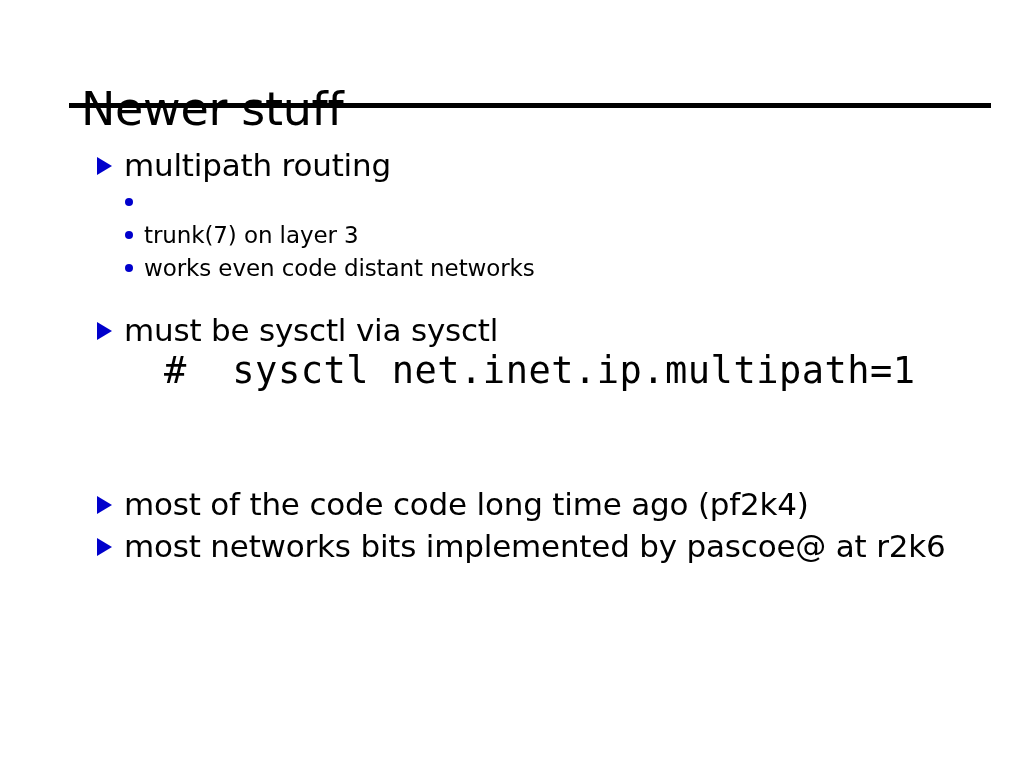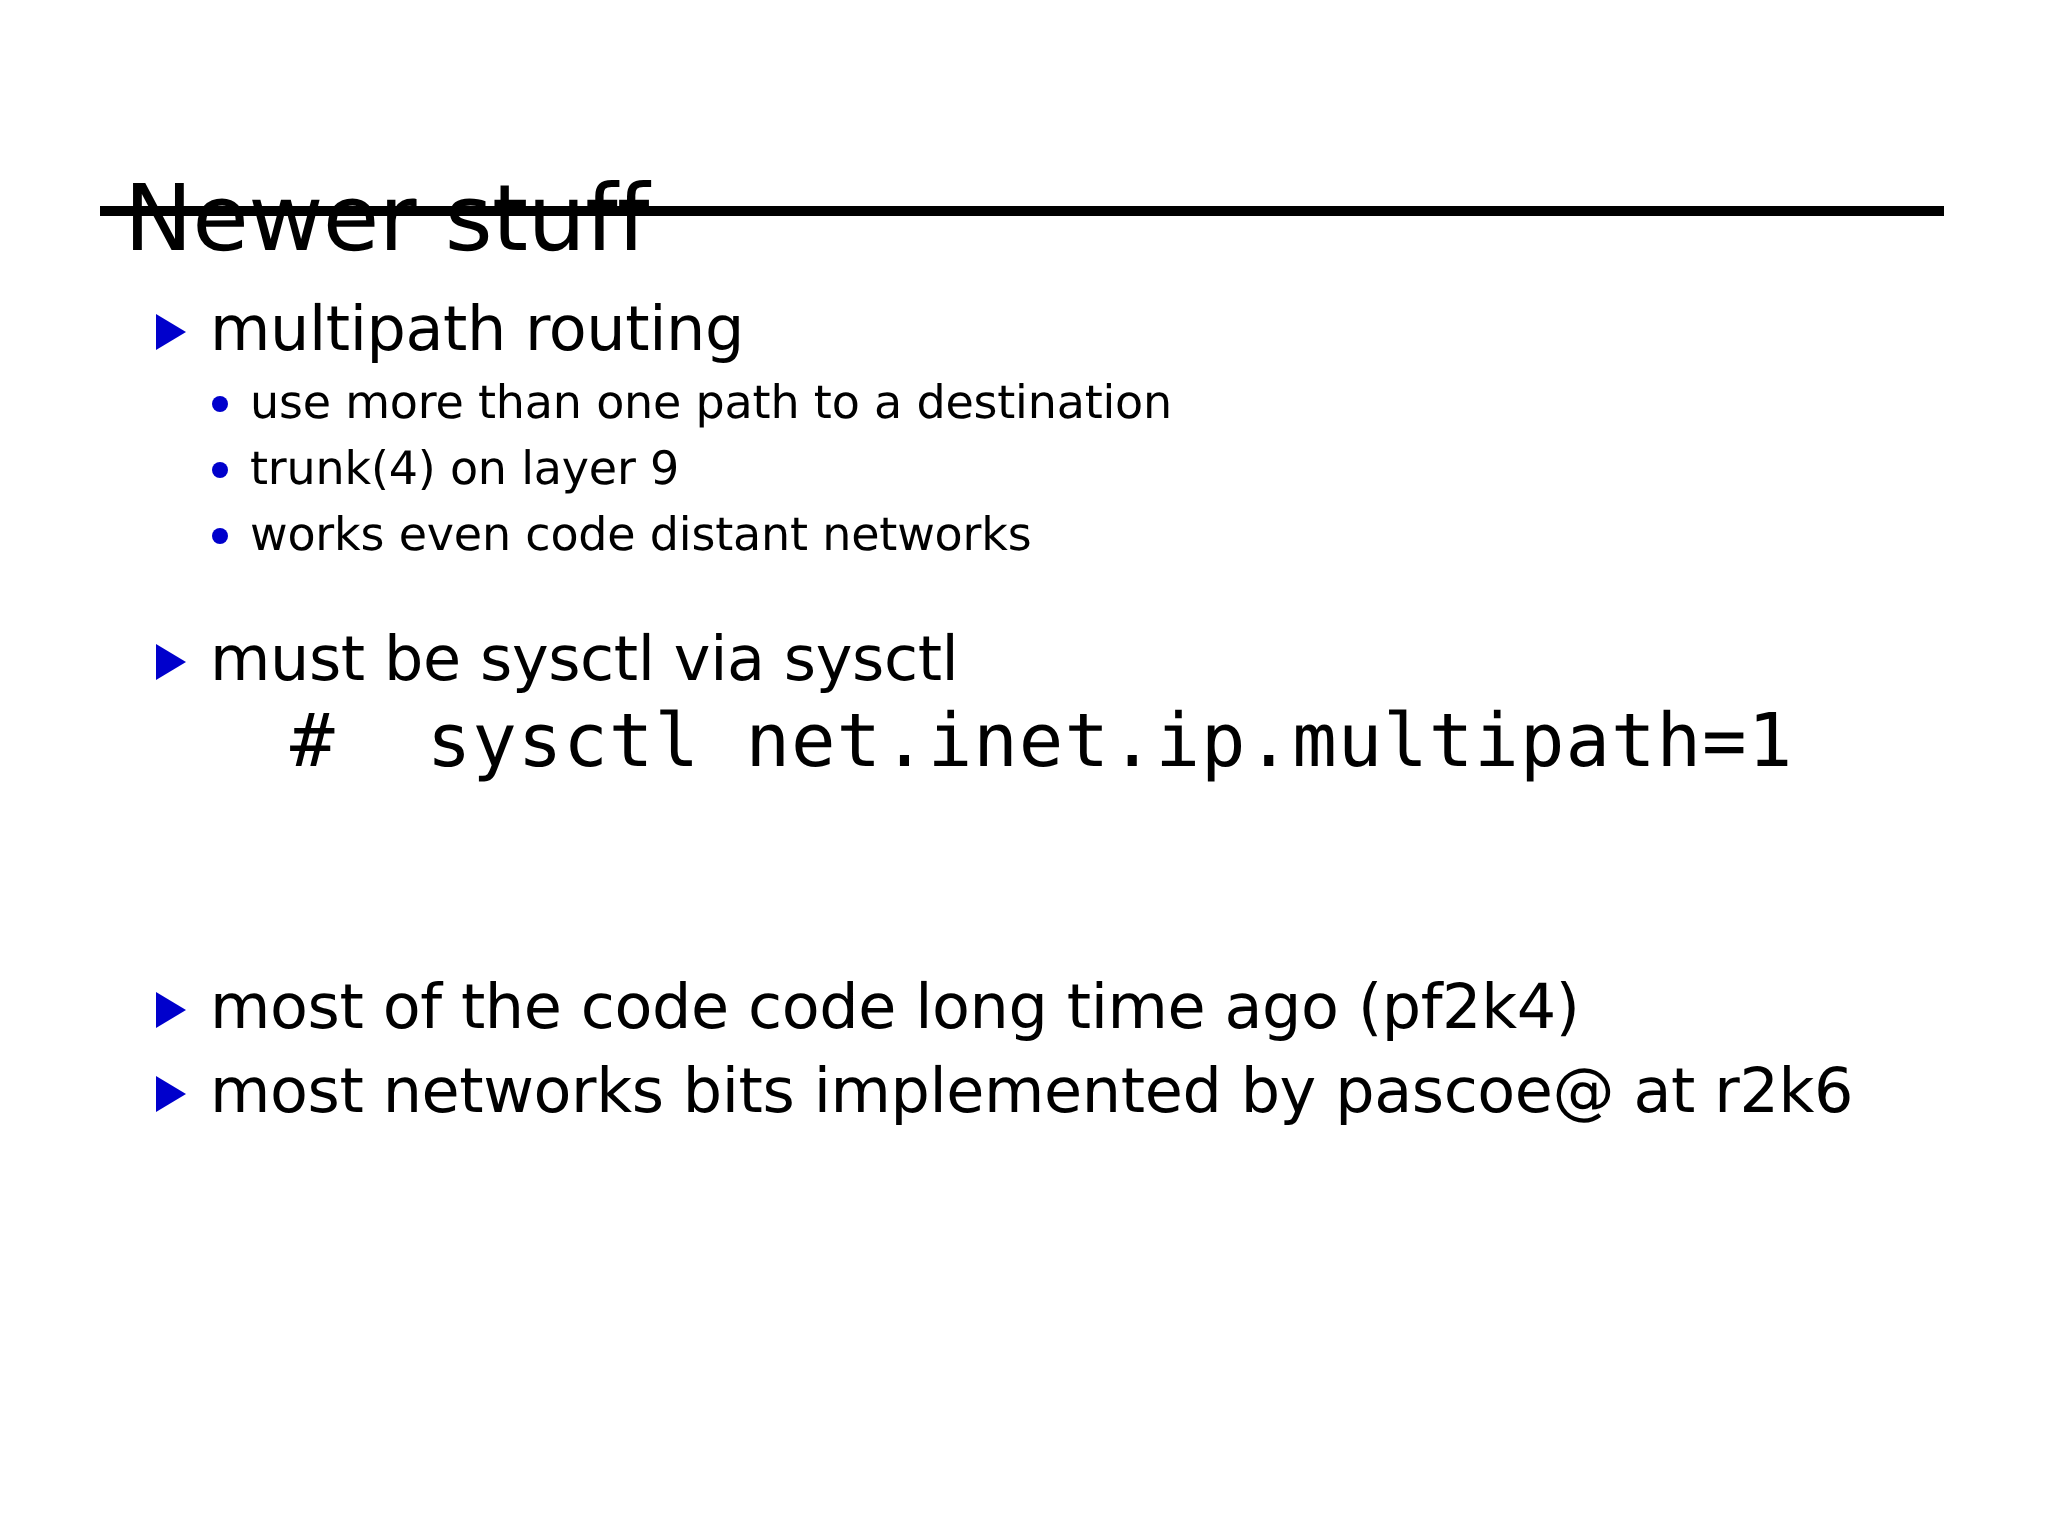--- a/index.html
+++ b/index.html
@@ -13,20 +13,21 @@
     background: #ffffff;
     font-family: "DejaVu Sans", "Liberation Sans", sans-serif;
     color: #000000;
     overflow: hidden;
   }
   .slide {
     position: relative;
     width: 920px;
     height: 768px;
     box-sizing: border-box;
+    margin-left: 19px;
   }
 
   
   .slide-title {
     position: absolute;
     left: 62px;
     top: 53px;
     font-size: 46px;
     line-height: 50px;
     font-weight: 400;
@@ -117,26 +118,25 @@
   <div class="body">
 
     <div class="group">
       <div class="bullet-l1">
         <span class="tri-icon"></span>
         <span>multipath routing</span>
       </div>
 
       <div class="bullet-l2">
         <span class="dot-icon"></span>
-        <span>use more than one path to a destination</span>
       </div>
 
       <div class="bullet-l2">
         <span class="dot-icon"></span>
-        <span>trunk(4) on layer 9</span>
+        <span>trunk(7) on layer 3</span>
       </div>
 
       <div class="bullet-l2">
         <span class="dot-icon"></span>
         <span>works even code distant networks</span>
       </div>
     </div>
 
     <div class="spacer-sm"></div>
 

